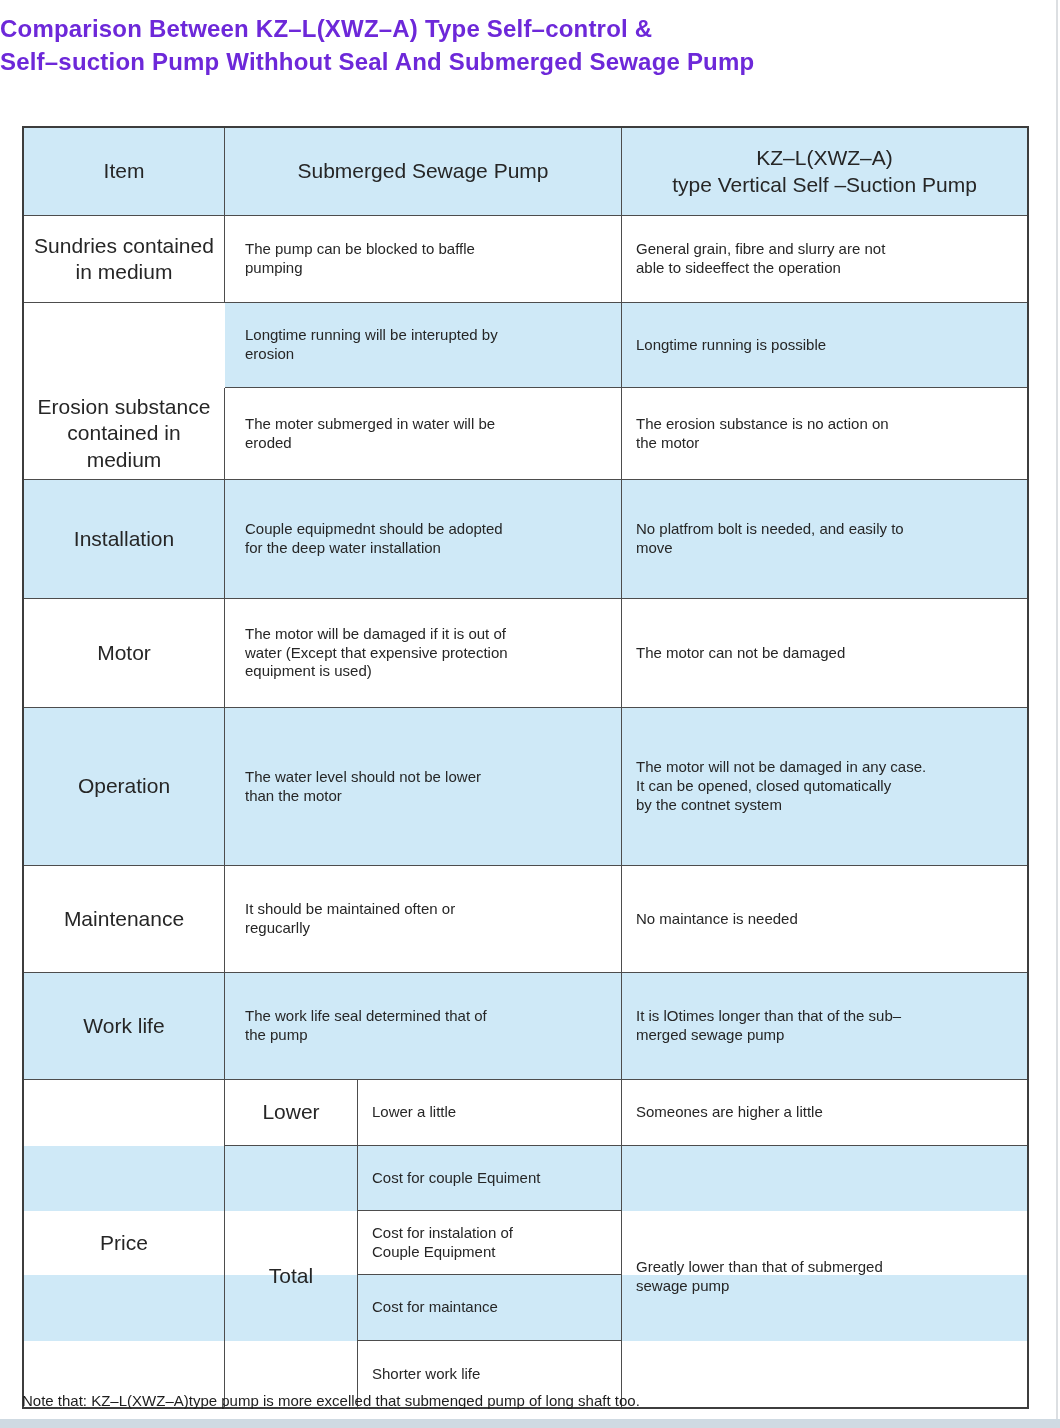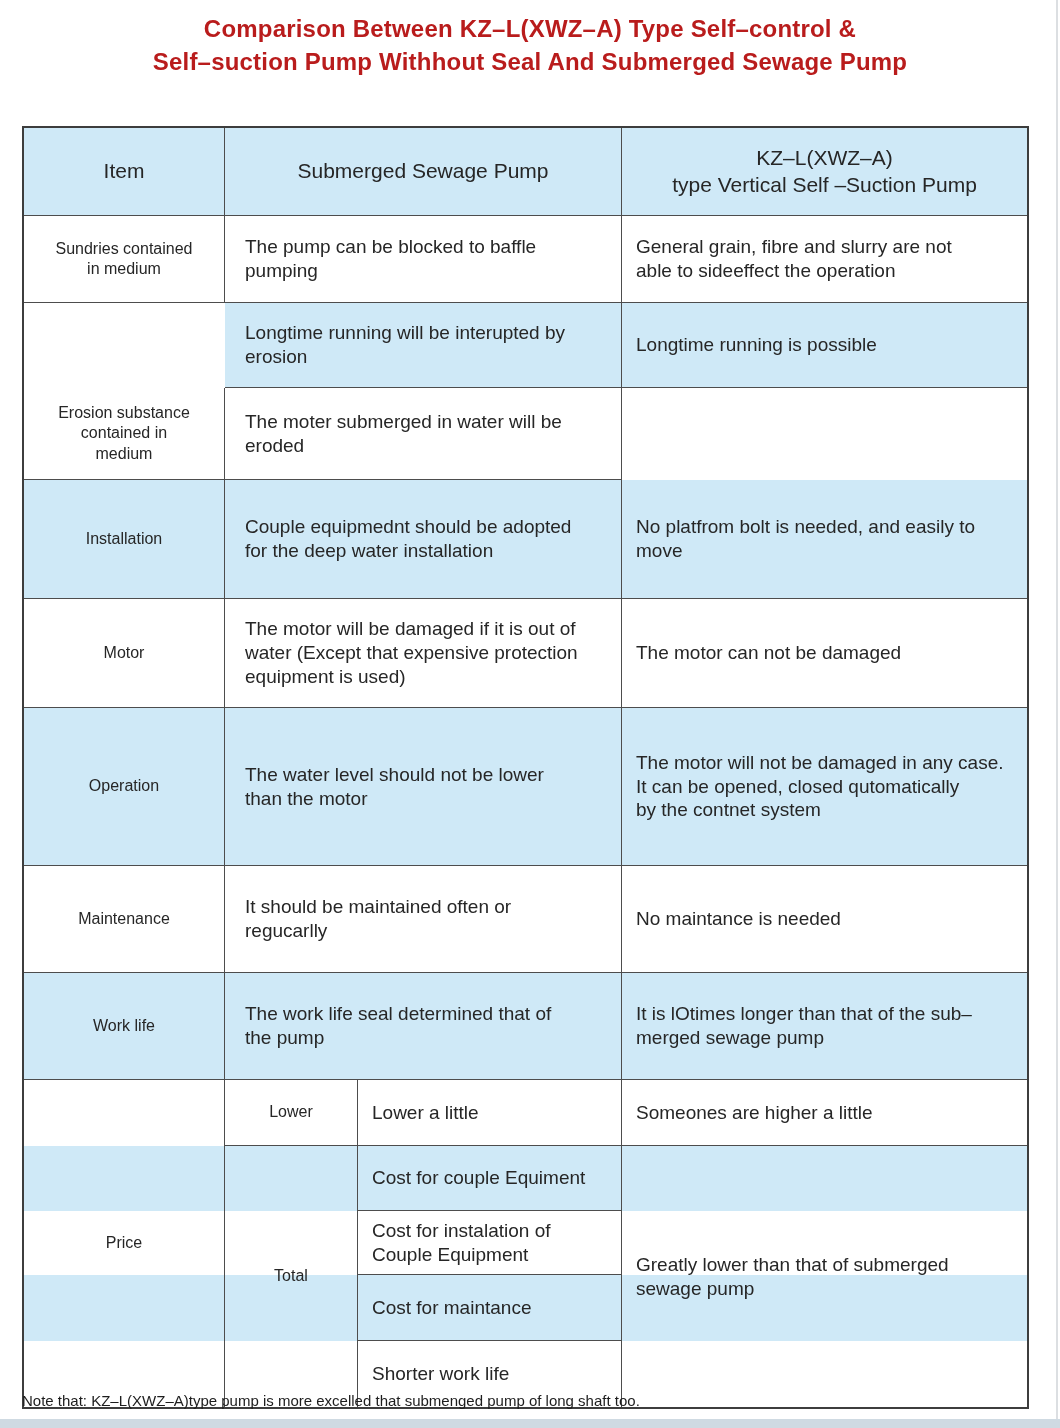--- a/index.html
+++ b/index.html
@@ -14,57 +14,56 @@
     width:1060px;
     height:1428px;
     background:#ffffff;
     font-family:"Liberation Sans", sans-serif;
     color:var(--text);
     overflow:hidden;
   }
   .titleblock{
     position:absolute;
     left:0; top:12px; width:1060px;
-    text-align:center;
     font-weight:bold;
     font-size:24px;
     line-height:33px;
-    color:#b91c1c;
+    color:#6d28d9;
     letter-spacing:0.2px;
   }
   .tbl{
     position:absolute;
     left:22px; top:106px;
     width:1003px; height:1279px;
     display:grid;
     grid-template-columns:201px 133px 264px 405px;
     grid-template-rows:88px 87px 85px 92px 119px 109px 158px 107px 107px 66px 65px 64px 66px 66px;
     border:2px solid var(--outer);
     box-sizing:content-box;
     background:#ffffff;
     margin-top:20px;
   }
   .cell{
     border-right:1px solid var(--line);
     border-bottom:1px solid var(--line);
     display:flex;
     align-items:center;
     white-space:pre-line;
-    font-size:19px;
+    font-size:15px;
     line-height:1.26;
     box-sizing:border-box;
   }
   .cell.last{border-right:none;}
   .cell.nb{border-bottom:none;}
   .blue{background:var(--blue);}
   .white{background:#ffffff;}
   .item{
     justify-content:center;
     text-align:center;
-    font-size:16px;
+    font-size:21px;
     padding:0 6px;
   }
   .head{
     background:var(--blue);
     justify-content:center;
     text-align:center;
     font-size:21px;
   }
   .body{
     justify-content:flex-start;
@@ -129,20 +128,22 @@
 
     <div class="cell body blue" style="grid-row:3;grid-column:2 / span 2">Longtime running will be interupted by
 erosion</div>
     <div class="cell body col3 last blue" style="grid-row:3;grid-column:4">Longtime running is possible</div>
 
     <div class="cell item white" style="grid-row:4;grid-column:1">Erosion substance
 contained in
 medium</div>
     <div class="cell body white" style="grid-row:4;grid-column:2 / span 2">The moter submerged in water will be
 eroded</div>
+    <div class="cell body col3 last white" style="grid-row:4;grid-column:4">The erosion substance is no action on
+the motor</div>
 
     <div class="cell item blue" style="grid-row:5;grid-column:1">Installation</div>
     <div class="cell body blue" style="grid-row:5;grid-column:2 / span 2">Couple equipmednt should be adopted
 for the deep water installation</div>
     <div class="cell body col3 last blue" style="grid-row:5;grid-column:4">No platfrom bolt is needed, and easily to
 move</div>
 
     <div class="cell item white" style="grid-row:6;grid-column:1">Motor</div>
     <div class="cell body white" style="grid-row:6;grid-column:2 / span 2">The motor will be damaged if it is out of
 water (Except that expensive protection

